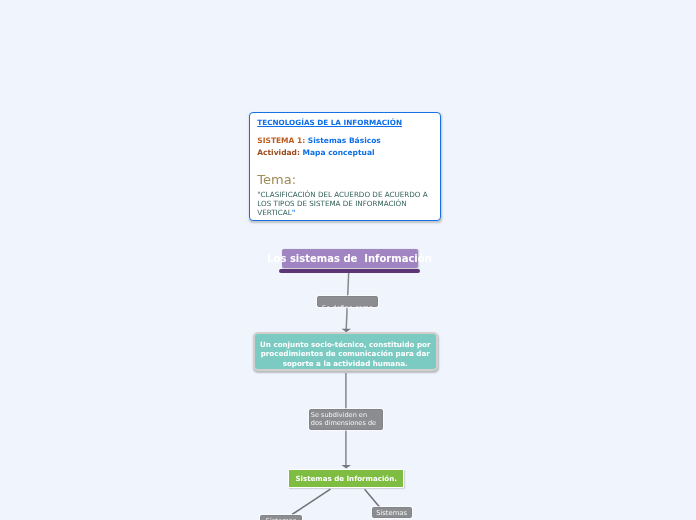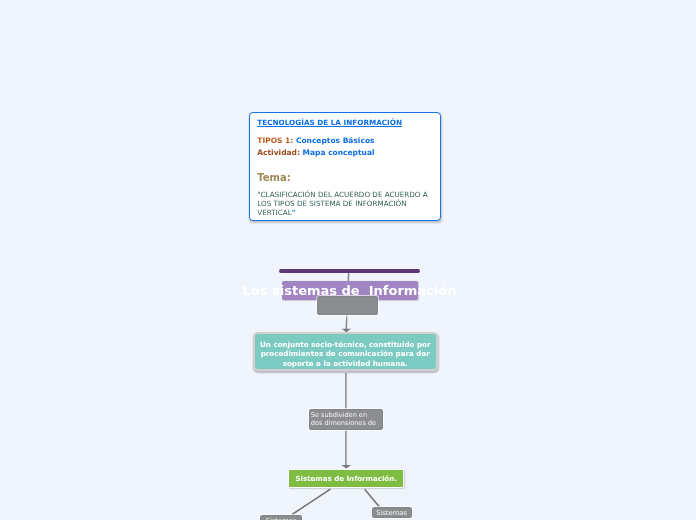--- a/index.html
+++ b/index.html
@@ -20,32 +20,31 @@
     box-shadow:0.5px 1.5px 2px rgba(80,80,80,0.30);
   }
   .tc-line{margin:0;position:absolute;left:7.2px;white-space:nowrap;}
   #tc-l1{top:5.2px;color:#0d6fe8;font-weight:bold;font-size:7.25px;text-decoration:underline;text-underline-offset:0.5px;text-decoration-thickness:0.9px;}
   #tc-l2{top:23.3px;font-size:7.5px;font-weight:bold;}
   #tc-l2 .a{color:#bf5a1e;}
   #tc-l2 .b{color:#0d6fe8;}
   #tc-l3{top:35px;font-size:7.5px;font-weight:bold;}
   #tc-l3 .a{color:#9c4a1c;}
   #tc-l3 .b{color:#0d6fe8;}
-  #tc-l4{top:59.3px;font-size:10px;font-weight:bold;color:#a08a56;text-align:right;}
+  #tc-l4{top:59.3px;font-size:13px;font-weight:normal;color:#a08a56;text-align:right;}
   #tc-l5{top:78.3px;font-size:7.2px;color:#32615a;line-height:8.6px;white-space:normal;width:178px;}
   #tc-l5 .qc{color:#1a7bf0;font-weight:bold;}
 
   
   #n-purple{
     left:281.5px;top:249px;width:136px;height:18.5px;
     background:#a085c2;border-radius:2px;
-    color:#fff;font-weight:bold;font-size:13px;white-space:pre;
+    color:#fff;font-weight:bold;font-size:10px;white-space:pre;
     display:flex;align-items:center;justify-content:center;
     box-shadow:0.4px 0.8px 1.2px rgba(60,60,60,0.22);
-    margin-top:32px;
   }
   #n-purple-bar{
     left:279px;top:269.1px;width:141px;height:3.8px;
     background:#5c3676;border-radius:2px;
   }
 
   
   #n-teal{
     left:252.7px;top:331.8px;width:185.1px;height:39px;
     background:#7ccbc3;border:2px solid #d3cfcc;border-radius:5px;
@@ -63,21 +62,21 @@
     box-shadow:0.5px 1.2px 1.6px rgba(60,60,60,0.45);
   }
 
   
   .glabel{
     background:#8b8d91;border:0.8px solid #838589;color:#f4f4f4;border-radius:1.8px;box-sizing:border-box;box-shadow:0 0 0 0.7px rgba(255,255,255,0.85);
     font-size:6.55px;text-align:center;
     display:flex;align-items:center;justify-content:center;
     line-height:8.5px;
   }
-  #lbl-1{left:317.2px;top:295.8px;width:60.6px;height:11.6px;align-items:flex-start;padding-top:17px;}
+  #lbl-1{left:317.2px;top:295.8px;width:60.6px;height:11.6px;align-items:flex-start;padding-top:7px;}
   #lbl-2{left:308.8px;top:408.6px;width:74px;height:21.4px;justify-content:flex-start;padding-left:1px;box-sizing:border-box;text-align:left;}
 
   
   #n-b1{left:260.4px;top:514.6px;width:41.4px;height:12px;background:#8b8d91;border:0.8px solid #838589;color:#f6f6f6;border-radius:1.8px;box-sizing:border-box;box-shadow:0 0 0 0.7px rgba(255,255,255,0.85);font-size:6.8px;display:flex;align-items:flex-start;justify-content:center;padding-top:1.1px;line-height:8.5px;overflow:visible;}
   #n-b2{left:371.6px;top:507.1px;width:40px;height:11.2px;padding-top:2.0px;background:#8b8d91;border:0.8px solid #838589;color:#f6f6f6;border-radius:1.8px;box-sizing:border-box;box-shadow:0 0 0 0.7px rgba(255,255,255,0.85);font-size:6.8px;display:flex;align-items:center;justify-content:center;text-align:center;line-height:8.5px;}
 </style>
 </head>
 <body>
 
 <div id="canvas">
@@ -85,21 +84,21 @@
     <line x1="348.7" y1="272.5" x2="346.2" y2="329.4" stroke="#85888d" stroke-width="1.5"></line>
     <polygon points="341.6,328.7 351.0,328.7 346.3,332.3" fill="#75787d"></polygon>
     <line x1="345.9" y1="373.0" x2="345.9" y2="465.2" stroke="#85888d" stroke-width="1.5"></line>
     <polygon points="341.4,464.9 351.0,464.9 346.2,468.5" fill="#75787d"></polygon>
     <line x1="330.4" y1="489.2" x2="292.0" y2="514.5" stroke="#6f7277" stroke-width="1.5"></line>
     <line x1="364.6" y1="489.2" x2="381.2" y2="509.0" stroke="#6f7277" stroke-width="1.5"></line>
   </svg>
 
   <div class="node" id="title-card">
     <div class="tc-line" id="tc-l1">TECNOLOGÍAS DE LA INFORMACIÓN</div>
-    <div class="tc-line" id="tc-l2"><span class="a">TIPOS 1:</span> <span class="b">Conceptos Básicos</span></div>
+    <div class="tc-line" id="tc-l2"><span class="a">SISTEMA 1:</span> <span class="b">Sistemas Básicos</span></div>
     <div class="tc-line" id="tc-l3"><span class="a">Actividad:</span> <span class="b">Mapa conceptual</span></div>
     <div class="tc-line" id="tc-l4">Tema:</div>
     <div class="tc-line" id="tc-l5"><span>"</span><span>CLASIFICACIÓN DEL ACUERDO DE ACUERDO A LOS TIPOS DE SISTEMA DE INFORMACIÓN VERTICAL</span><span class="qc">"</span></div>
   </div>
 
   <div class="node" id="n-purple">Los sistemas de  Información</div>
   <div class="node" id="n-purple-bar"></div>
   <div class="node glabel" id="lbl-1">Se define como</div>
   <div class="node" id="n-teal">Un conjunto socio-técnico, constituido por procedimientos de comunicación para dar soporte a la actividad humana.</div>
   <div class="node glabel" id="lbl-2">

